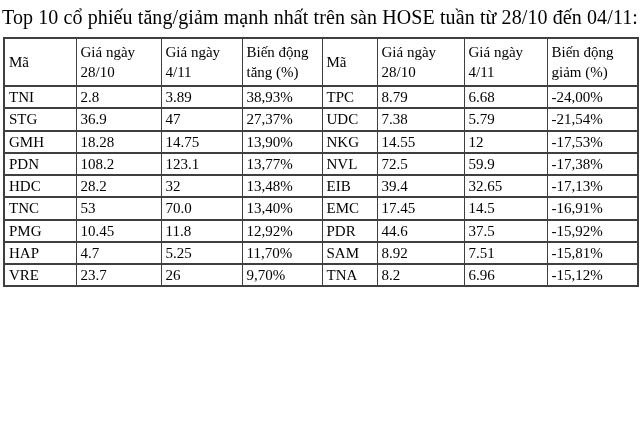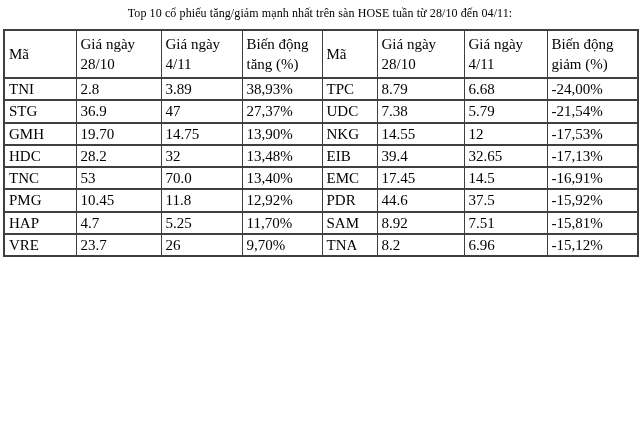--- a/index.html
+++ b/index.html
@@ -9,21 +9,21 @@
   body {
     width: 640px;
     height: 439px;
     background: #ffffff;
     color: #000000;
     font-family: "Liberation Serif", "DejaVu Serif", serif;
     overflow: hidden;
   }
   .title {
     text-align: center;
-    font-size: 12px;
+    font-size: 20px;
     font-weight: normal;
     padding-top: 6px;
     margin: 0 0 8px 0;
     letter-spacing: 0.1px;
   }
   table.stock-table {
     border-collapse: collapse;
     table-layout: fixed;
     margin-left: 3px;
     width: 634px;
@@ -97,27 +97,37 @@
           <td>36.9</td>
           <td>47</td>
           <td>27,37%</td>
           <td>UDC</td>
           <td>7.38</td>
           <td>5.79</td>
           <td>-21,54%</td>
         </tr>
         <tr>
           <td>GMH</td>
-          <td>19.70</td>
+          <td>18.28</td>
           <td>14.75</td>
           <td>13,90%</td>
           <td>NKG</td>
           <td>14.55</td>
           <td>12</td>
           <td>-17,53%</td>
+        </tr>
+        <tr>
+          <td>PDN</td>
+          <td>108.2</td>
+          <td>123.1</td>
+          <td>13,77%</td>
+          <td>NVL</td>
+          <td>72.5</td>
+          <td>59.9</td>
+          <td>-17,38%</td>
         </tr>
         <tr>
           <td>HDC</td>
           <td>28.2</td>
           <td>32</td>
           <td>13,48%</td>
           <td>EIB</td>
           <td>39.4</td>
           <td>32.65</td>
           <td>-17,13%</td>

